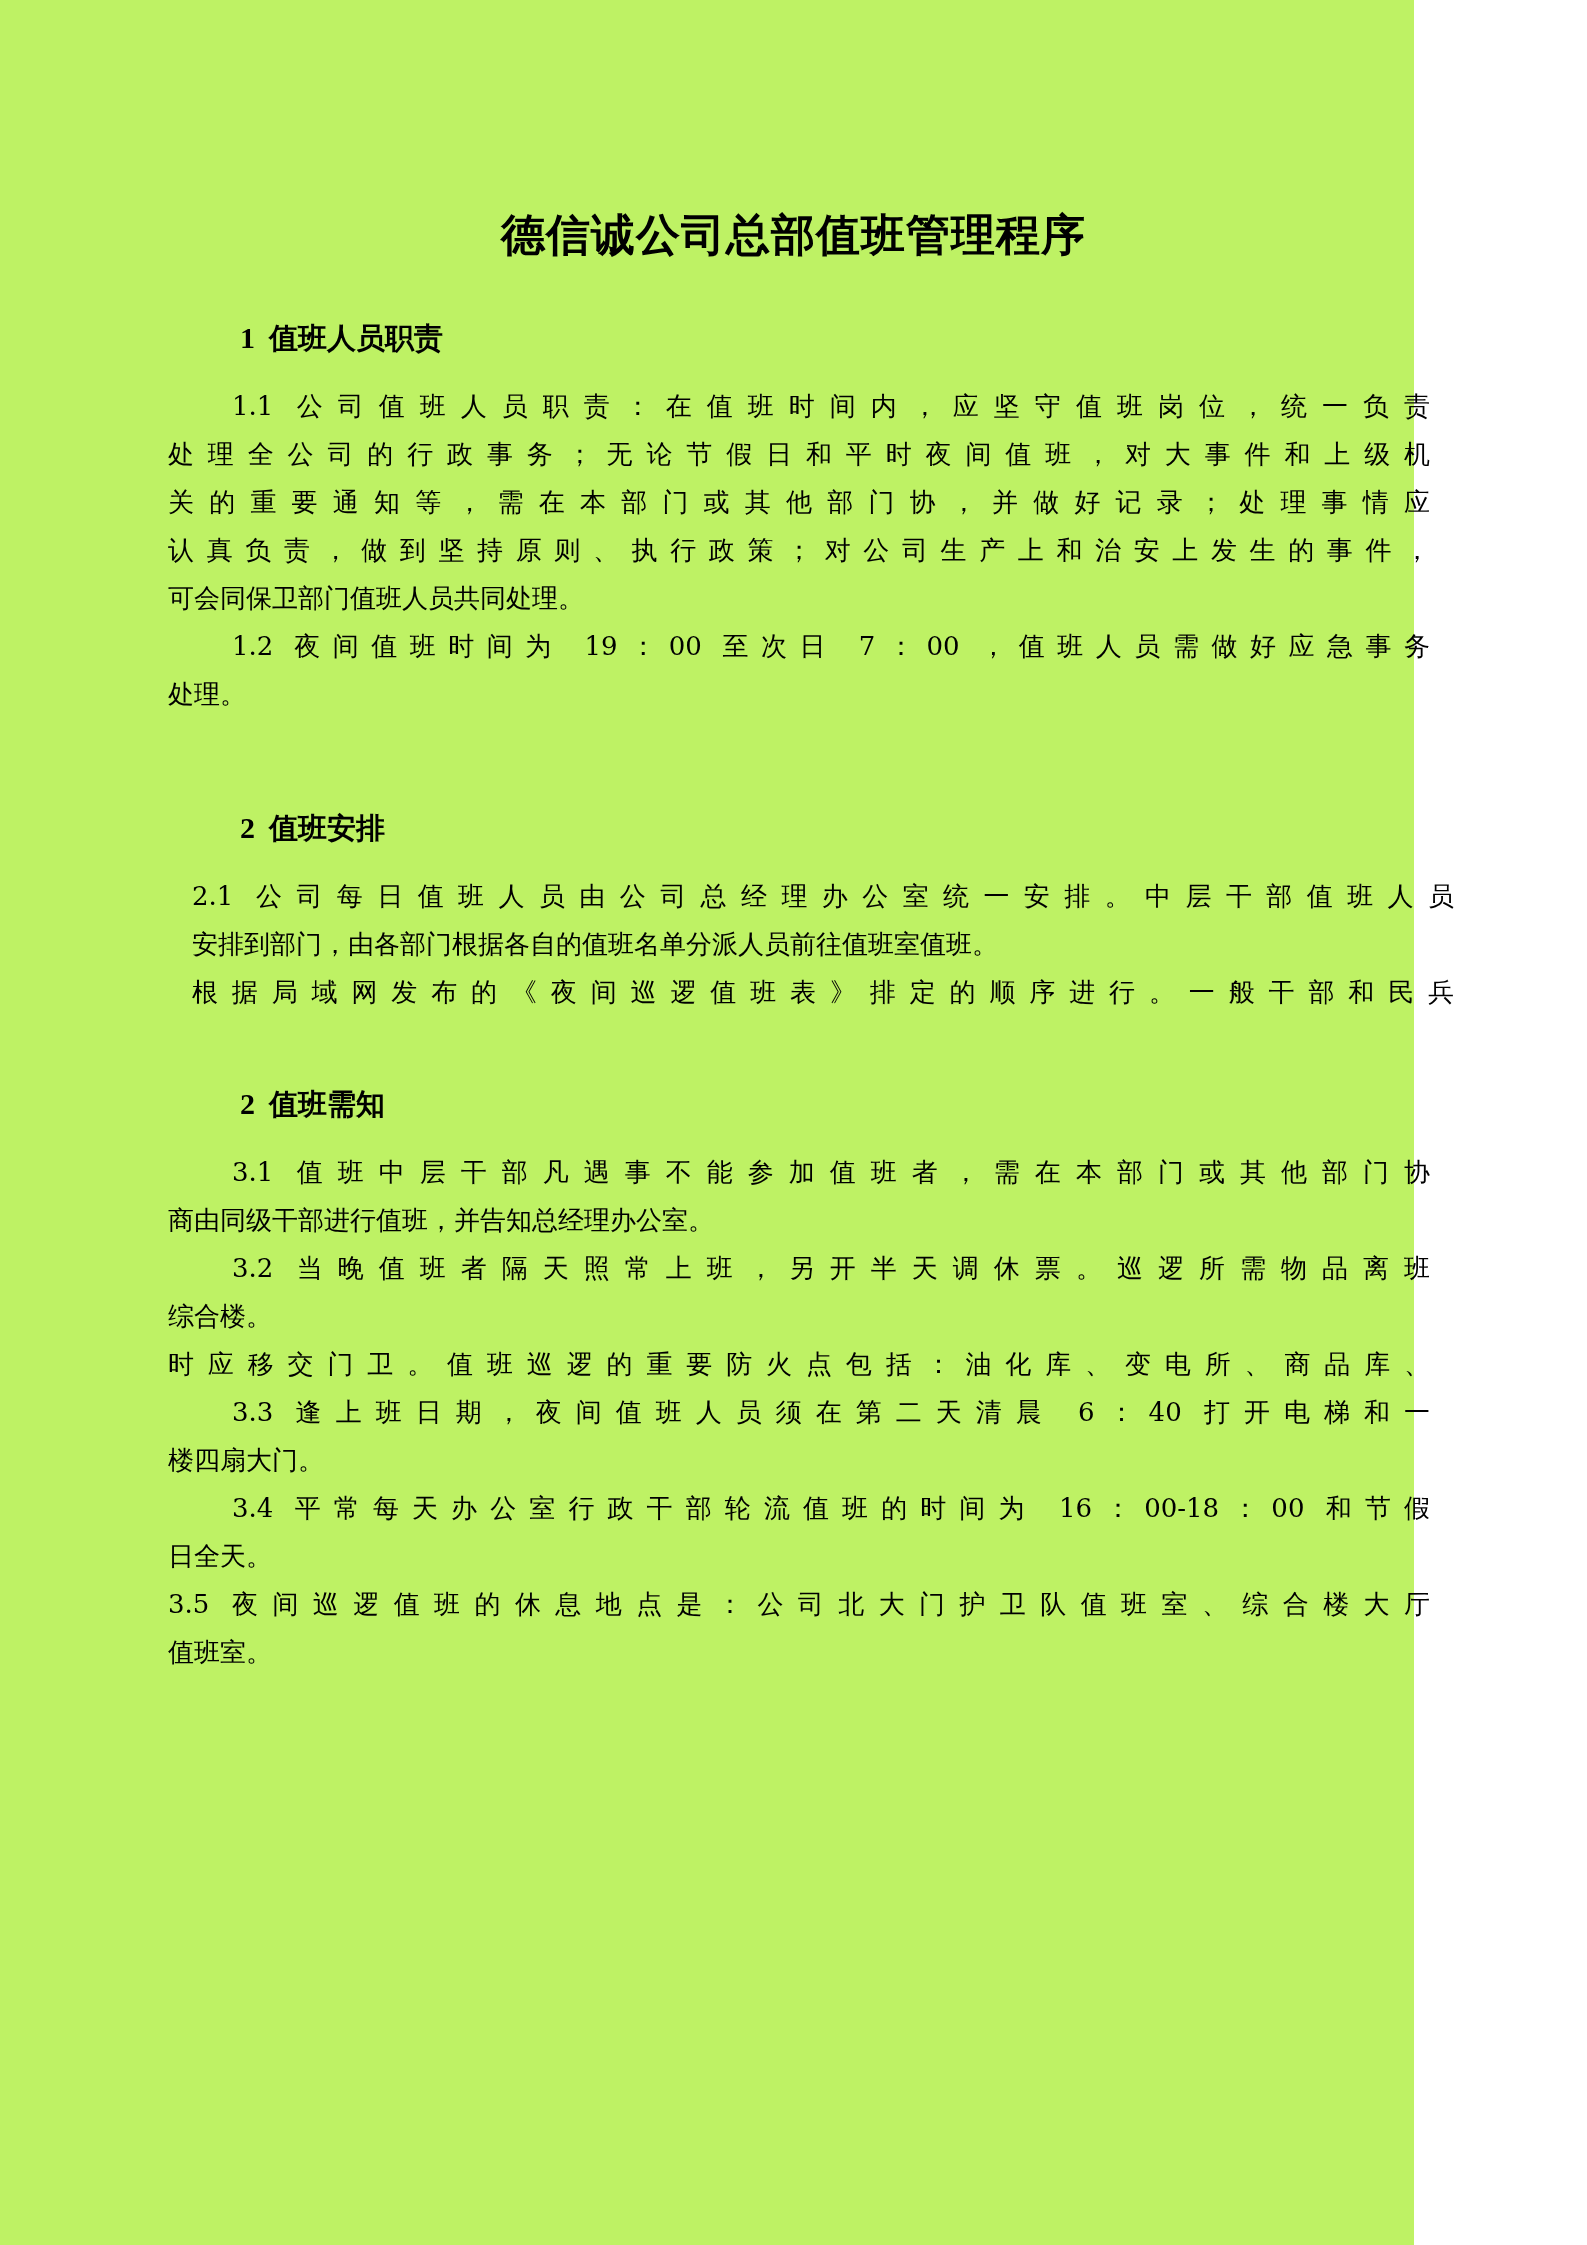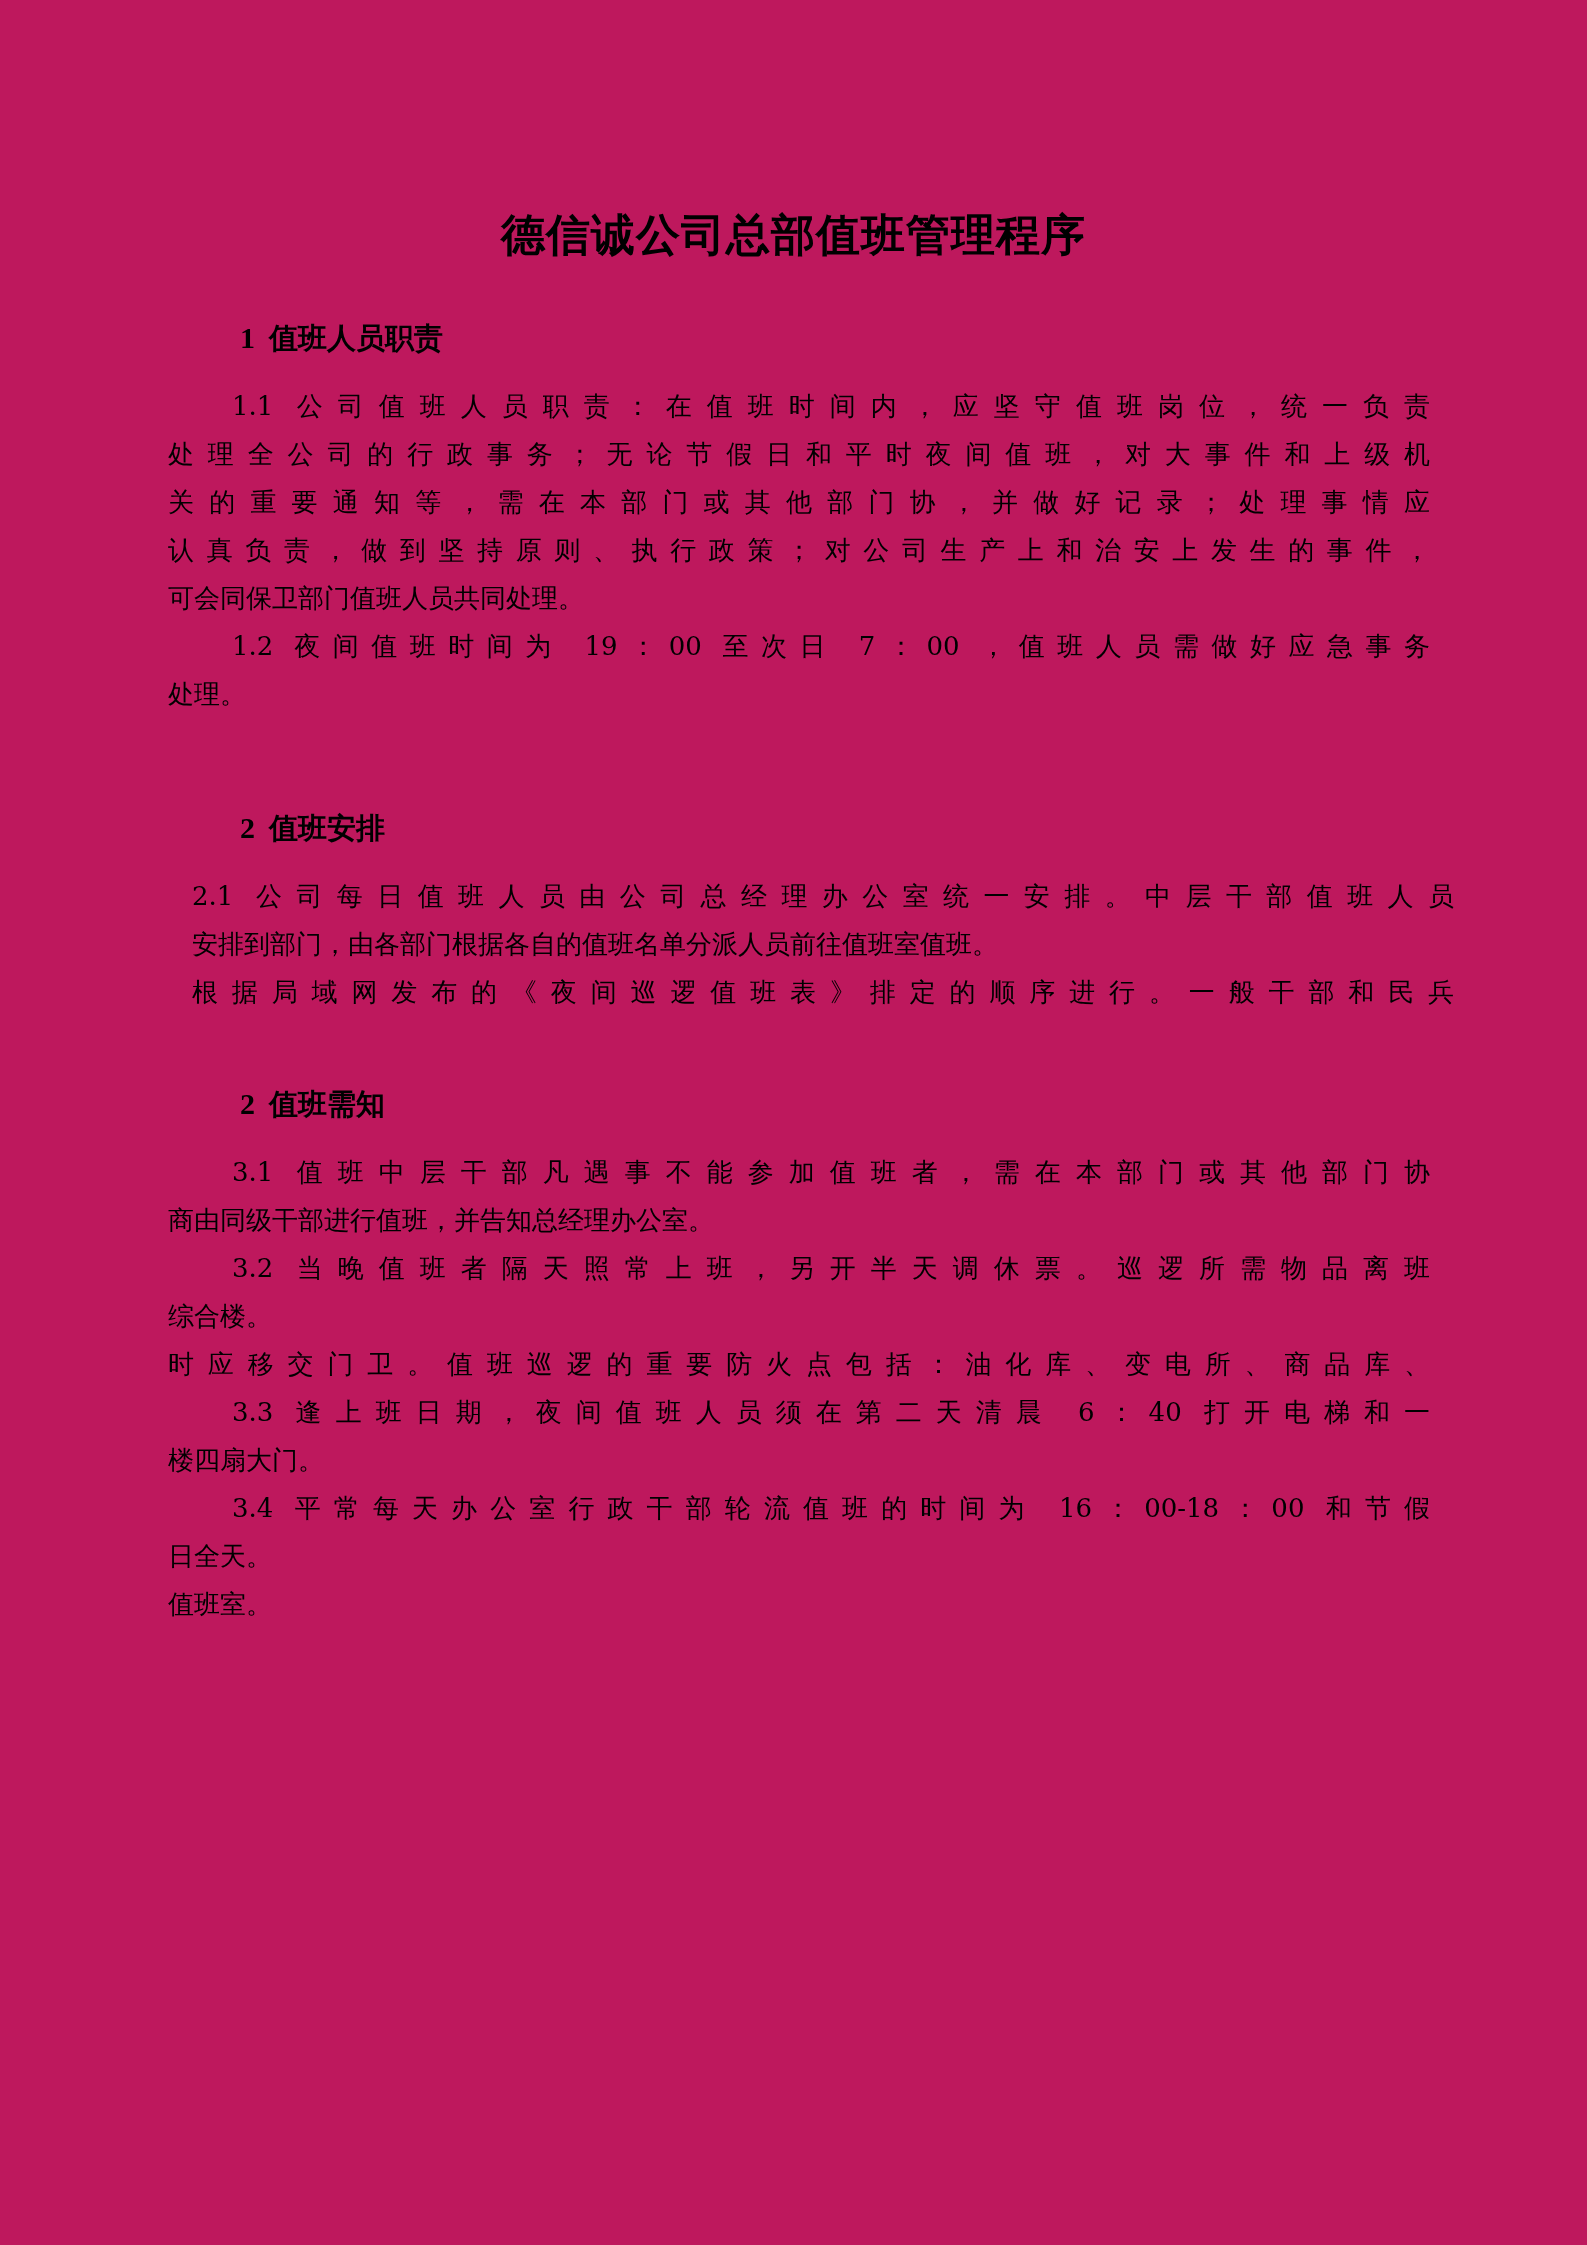--- a/index.html
+++ b/index.html
@@ -11,23 +11,23 @@
     width: 1587px;
     height: 2245px;
     position: relative;
     overflow: hidden;
     color: #000000;
   }
   .page {
     position: absolute;
     left: 0;
     top: 0;
-    width: 1587px;
+    width: 1414px;
     height: 2245px;
-    background: #be185d;
+    background: #bef264;
   }
   .title {
     position: absolute;
     left: 0;
     width: 1587px;
     top: 205px;
     text-align: center;
     font-family: "DejaVu Sans", "Liberation Sans", sans-serif;
     font-weight: bold;
     font-size: 44px;
@@ -122,16 +122,17 @@
     <span class="line indent">3.3  逢上班日期，夜间值班人员须在第二天清晨 6：40 打开电梯和一</span>
     <span class="line last">楼四扇大门。</span>
   </div>
 
   <div class="para" style="top:1484px;">
     <span class="line indent">3.4  平常每天办公室行政干部轮流值班的时间为 16：00-18：00 和节假</span>
     <span class="line last">日全天。</span>
   </div>
 
   <div class="para" style="top:1580px;">
+    <span class="line">3.5  夜间巡逻值班的休息地点是：公司北大门护卫队值班室、综合楼大厅</span>
     <span class="line last">值班室。</span>
   </div>
 
 </div>
 
 </body></html>

